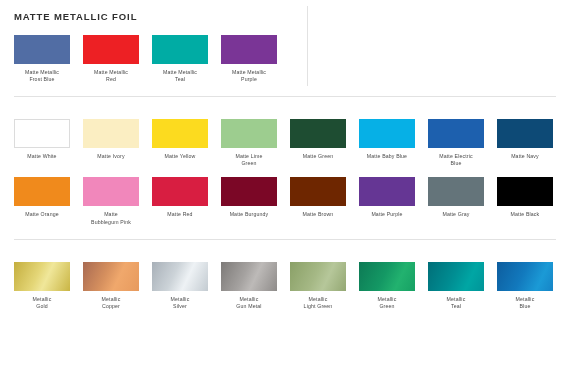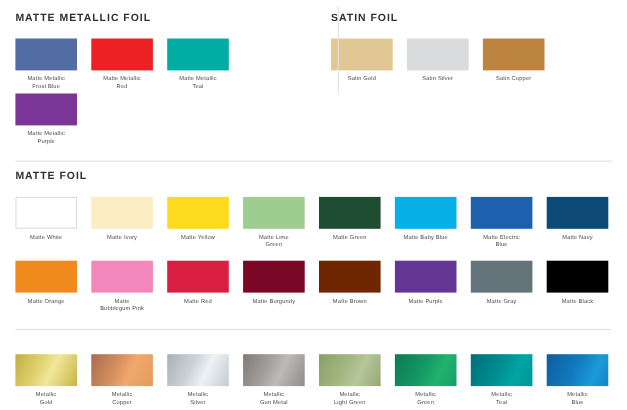--- a/index.html
+++ b/index.html
@@ -121,43 +121,24 @@
           <div class="swatch-cell">
             <div class="swatch-chip" style="background: rgb(122, 53, 150);"></div>
             <div class="swatch-label">Matte Metallic
 Purple</div>
           </div>
         </div>
     </div>
 
     <div class="vrule" style="left:293px; top:6px; height:80px;"></div>
 
-    <div class="block-satin">
-      <div class="section-title">SATIN FOIL</div>
-      <div class="title-gap"></div>
-      <div class="swatch-row" id="row-1-0">
-          <div class="swatch-cell">
-            <div class="swatch-chip" style="background: rgb(224, 199, 148);"></div>
-            <div class="swatch-label">Satin Gold</div>
-          </div>
-          <div class="swatch-cell">
-            <div class="swatch-chip" style="background: rgb(218, 219, 221);"></div>
-            <div class="swatch-label">Satin Silver</div>
-          </div>
-          <div class="swatch-cell">
-            <div class="swatch-chip" style="background: rgb(189, 132, 64);"></div>
-            <div class="swatch-label">Satin Copper</div>
-          </div>
-        </div>
-    </div>
   </div>
 
   <div class="hrule rule-gap-top"></div>
   <div class="section-block">
-    <div class="section-title">MATTE FOIL</div>
     <div class="title-gap"></div>
     <div class="swatch-row" id="row-2-0">
         <div class="swatch-cell">
           <div class="swatch-chip bordered" style="background: rgb(255, 255, 255);"></div>
           <div class="swatch-label">Matte White</div>
         </div>
         <div class="swatch-cell">
           <div class="swatch-chip" style="background: rgb(251, 238, 194);"></div>
           <div class="swatch-label">Matte Ivory</div>
         </div>

